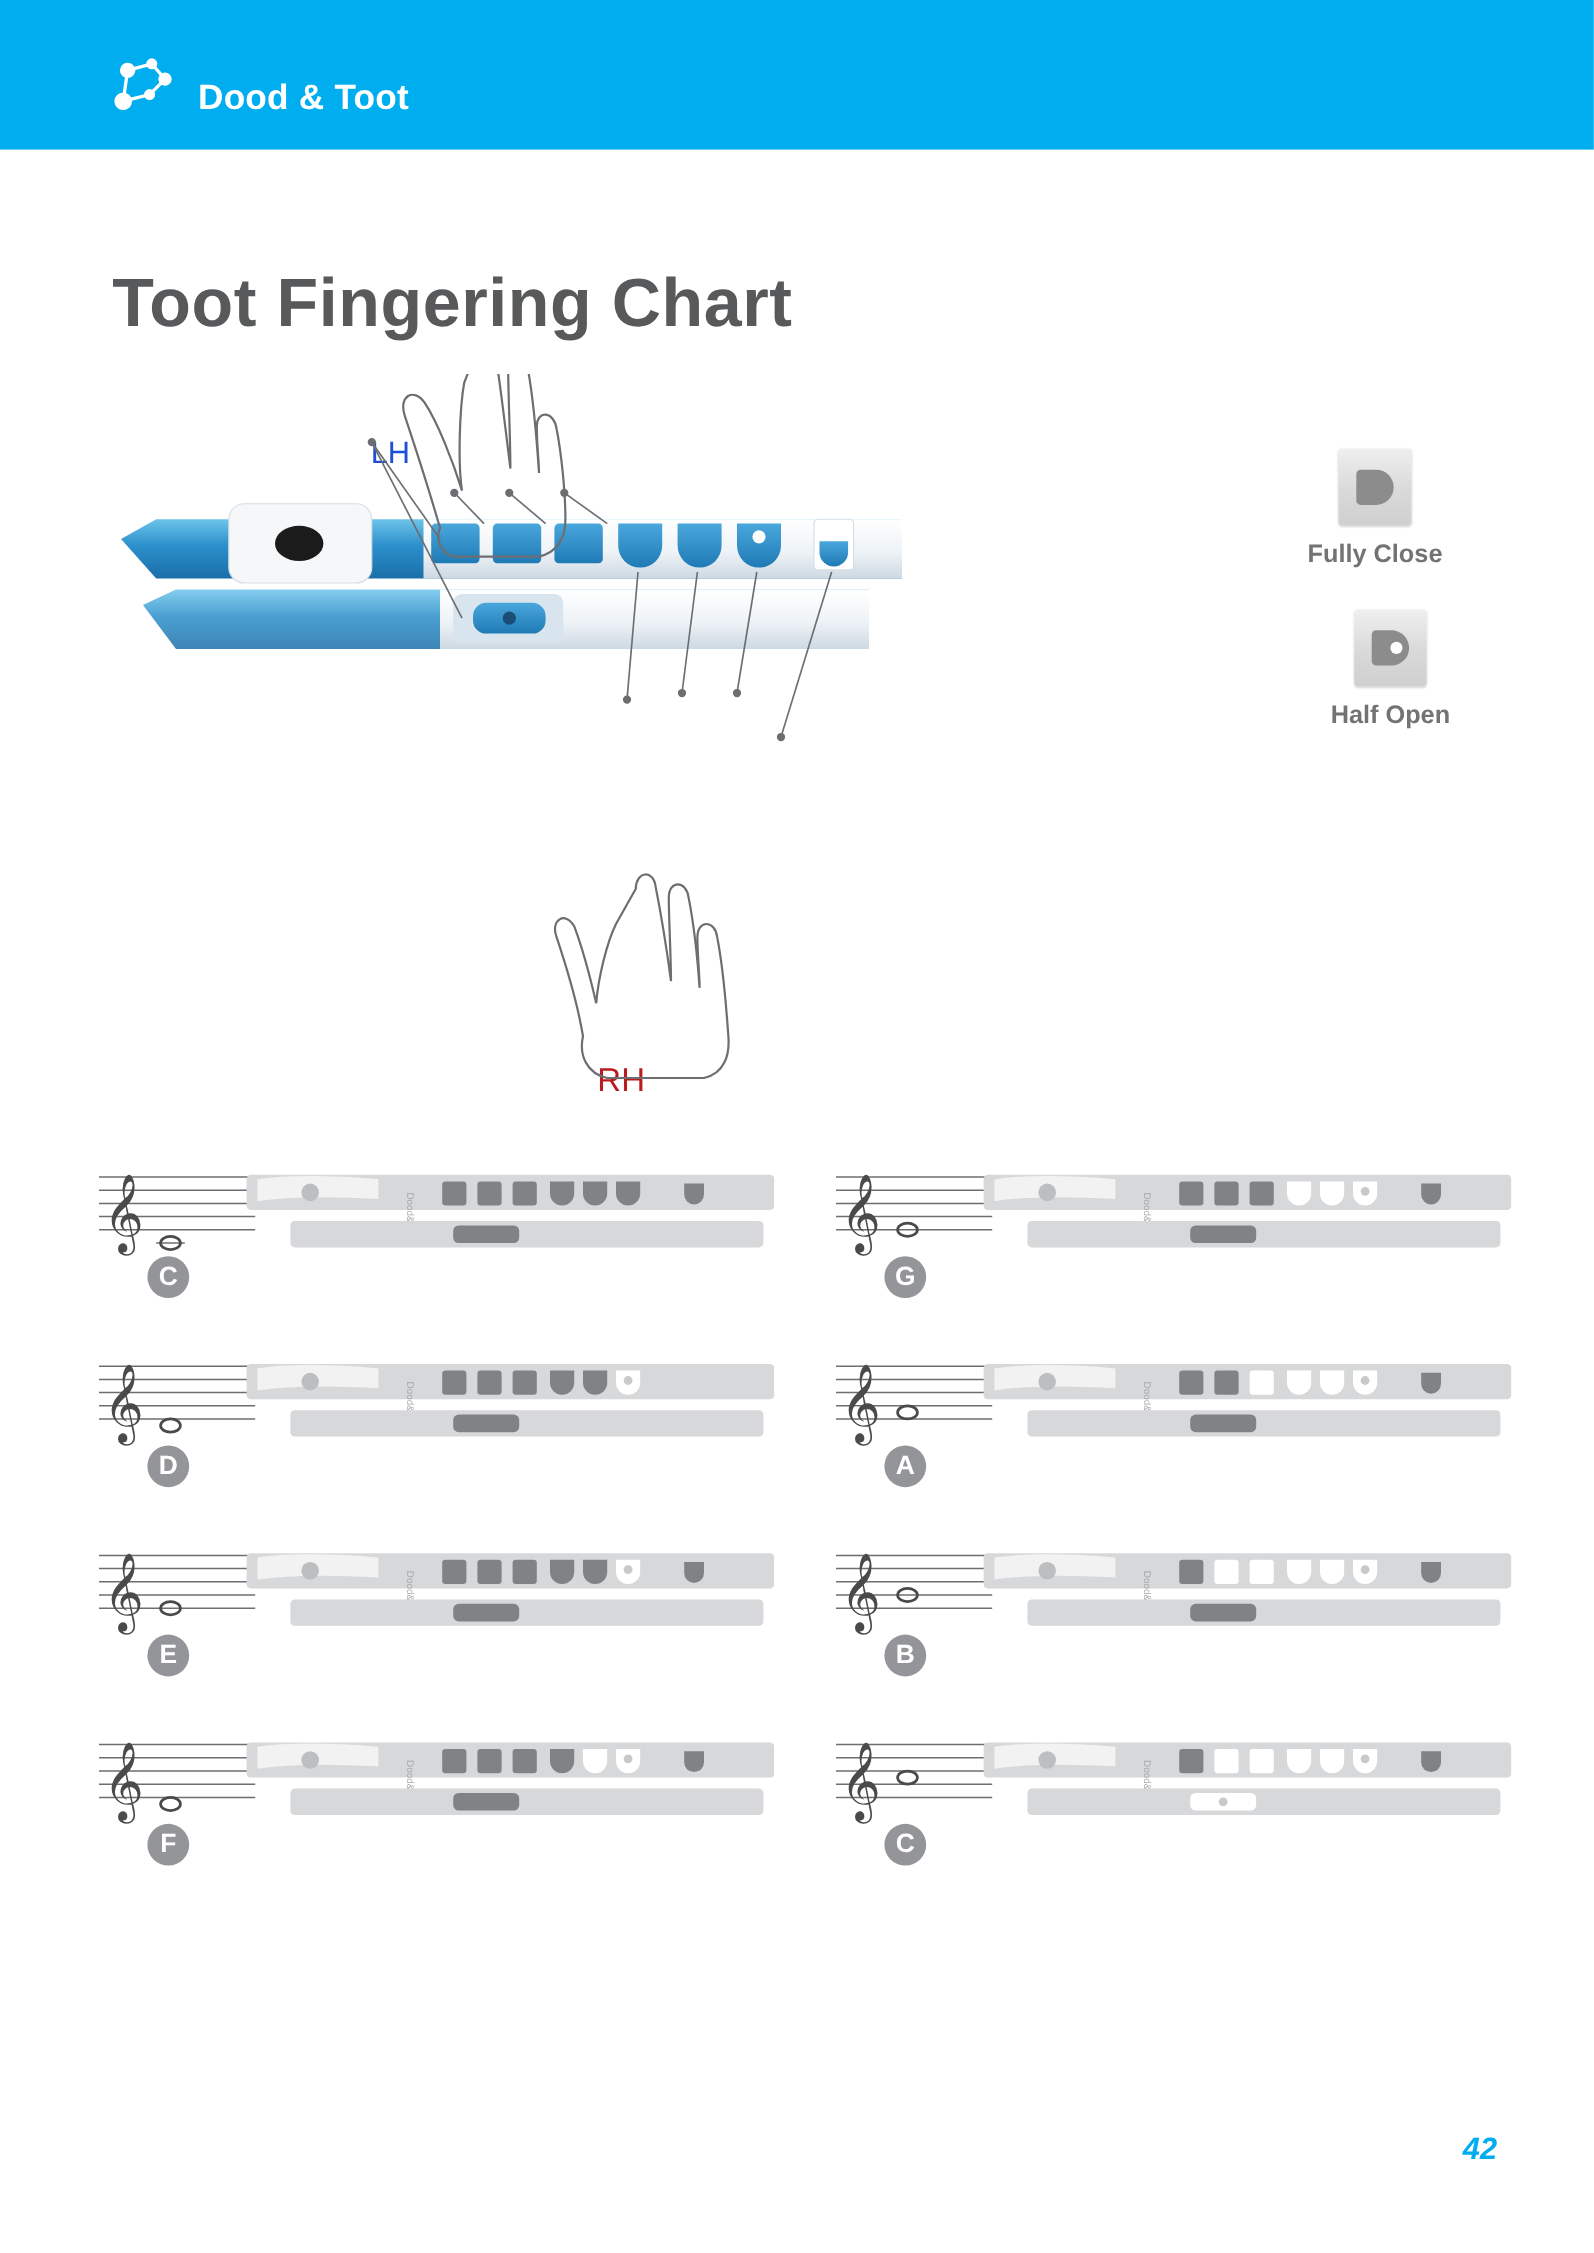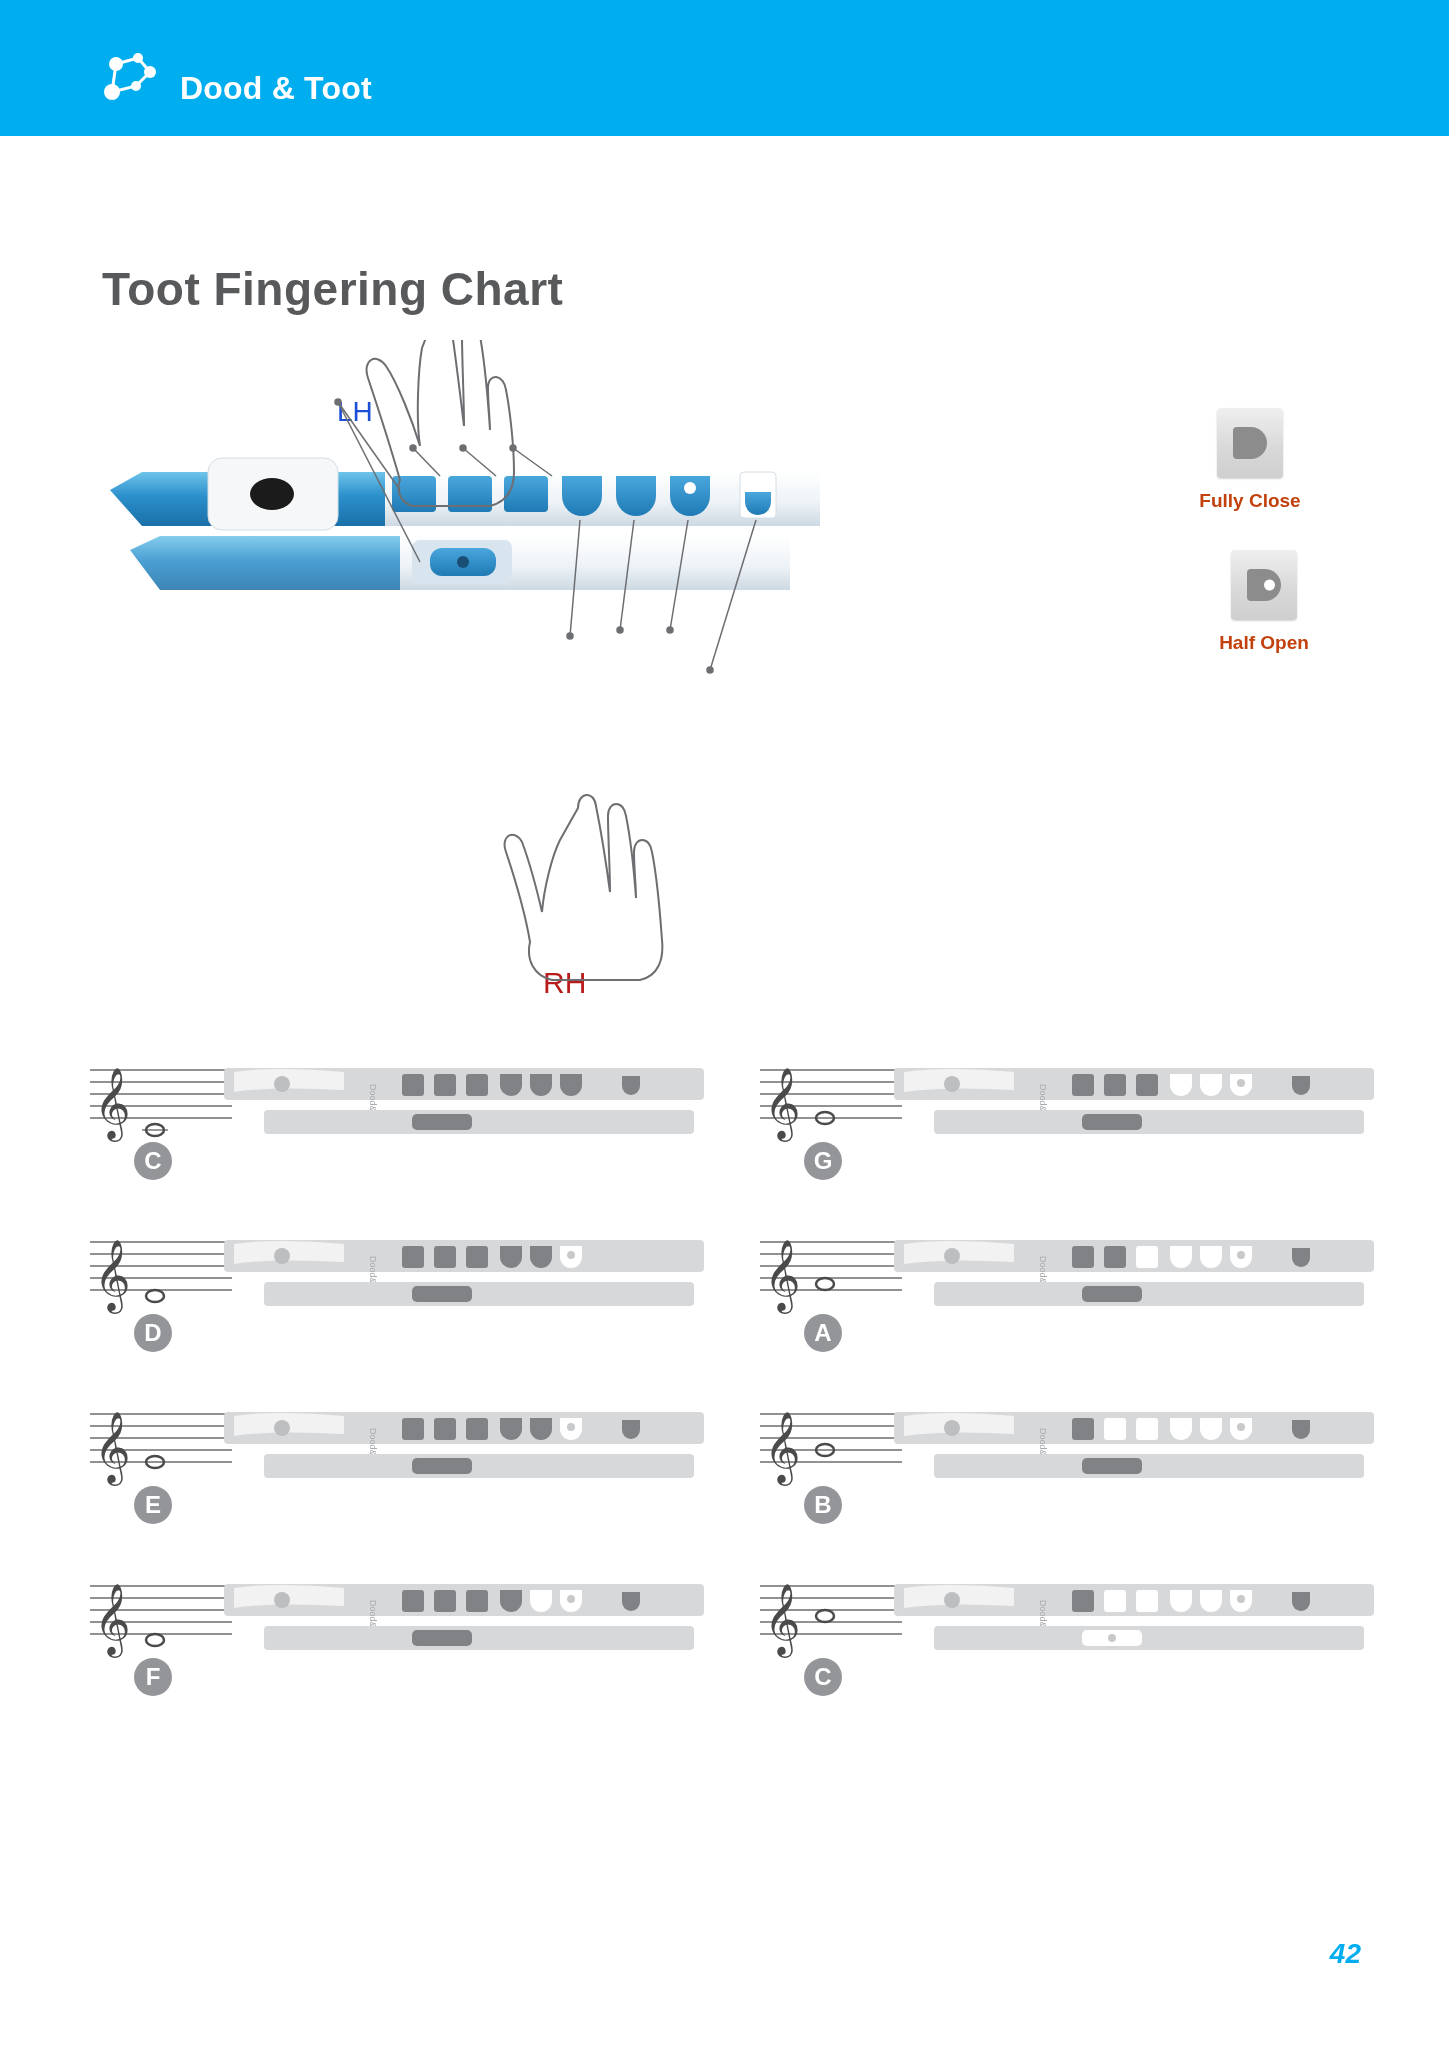--- a/index.html
+++ b/index.html
@@ -21,21 +21,21 @@
     position:absolute;left:98px;top:52px;width:70px;height:58px;
   }
   .brand{
     position:absolute;left:180px;top:70px;
     font-size:32px;font-weight:bold;color:#ffffff;letter-spacing:.2px;
   }
 
   
   .page-title{
     position:absolute;left:102px;top:240px;
-    font-size:46px;font-weight:bold;color:#58595B;letter-spacing:.5px;margin-top:22px;
+    font-size:62px;font-weight:bold;color:#58595B;letter-spacing:.5px;
   }
 
   
   .diagram{
     position:absolute;left:100px;top:340px;width:1000px;height:680px;
   }
   .lbl-lh{
     position:absolute;left:337px;top:396px;font-size:28px;color:#1d4ed8;
   }
   .lbl-rh{
@@ -62,21 +62,21 @@
   .pad-half:after{
     content:"";position:absolute;right:6px;top:50%;transform:translateY(-50%);
     width:11px;height:11px;border-radius:50%;background:#fff;
   }
   .pad-open{background:#e4e4e4;border:1px solid #cfcfcf;}
   .pad-open:after{
     content:"";position:absolute;right:5px;top:50%;transform:translateY(-50%);
     width:12px;height:12px;border-radius:50%;background:#fff;
   }
   .legend-label{
-    font-size:19px;color:#c2410c;line-height:1.15;font-weight:bold;
+    font-size:23px;color:#737373;line-height:1.15;font-weight:bold;
   }
   .legend-sub{
     font-size:22px;color:#58595B;line-height:1.18;font-weight:normal;
   }
 
   
   .note-grid{
     position:absolute;left:86px;top:1050px;width:1290px;
   }
   .note-row{

